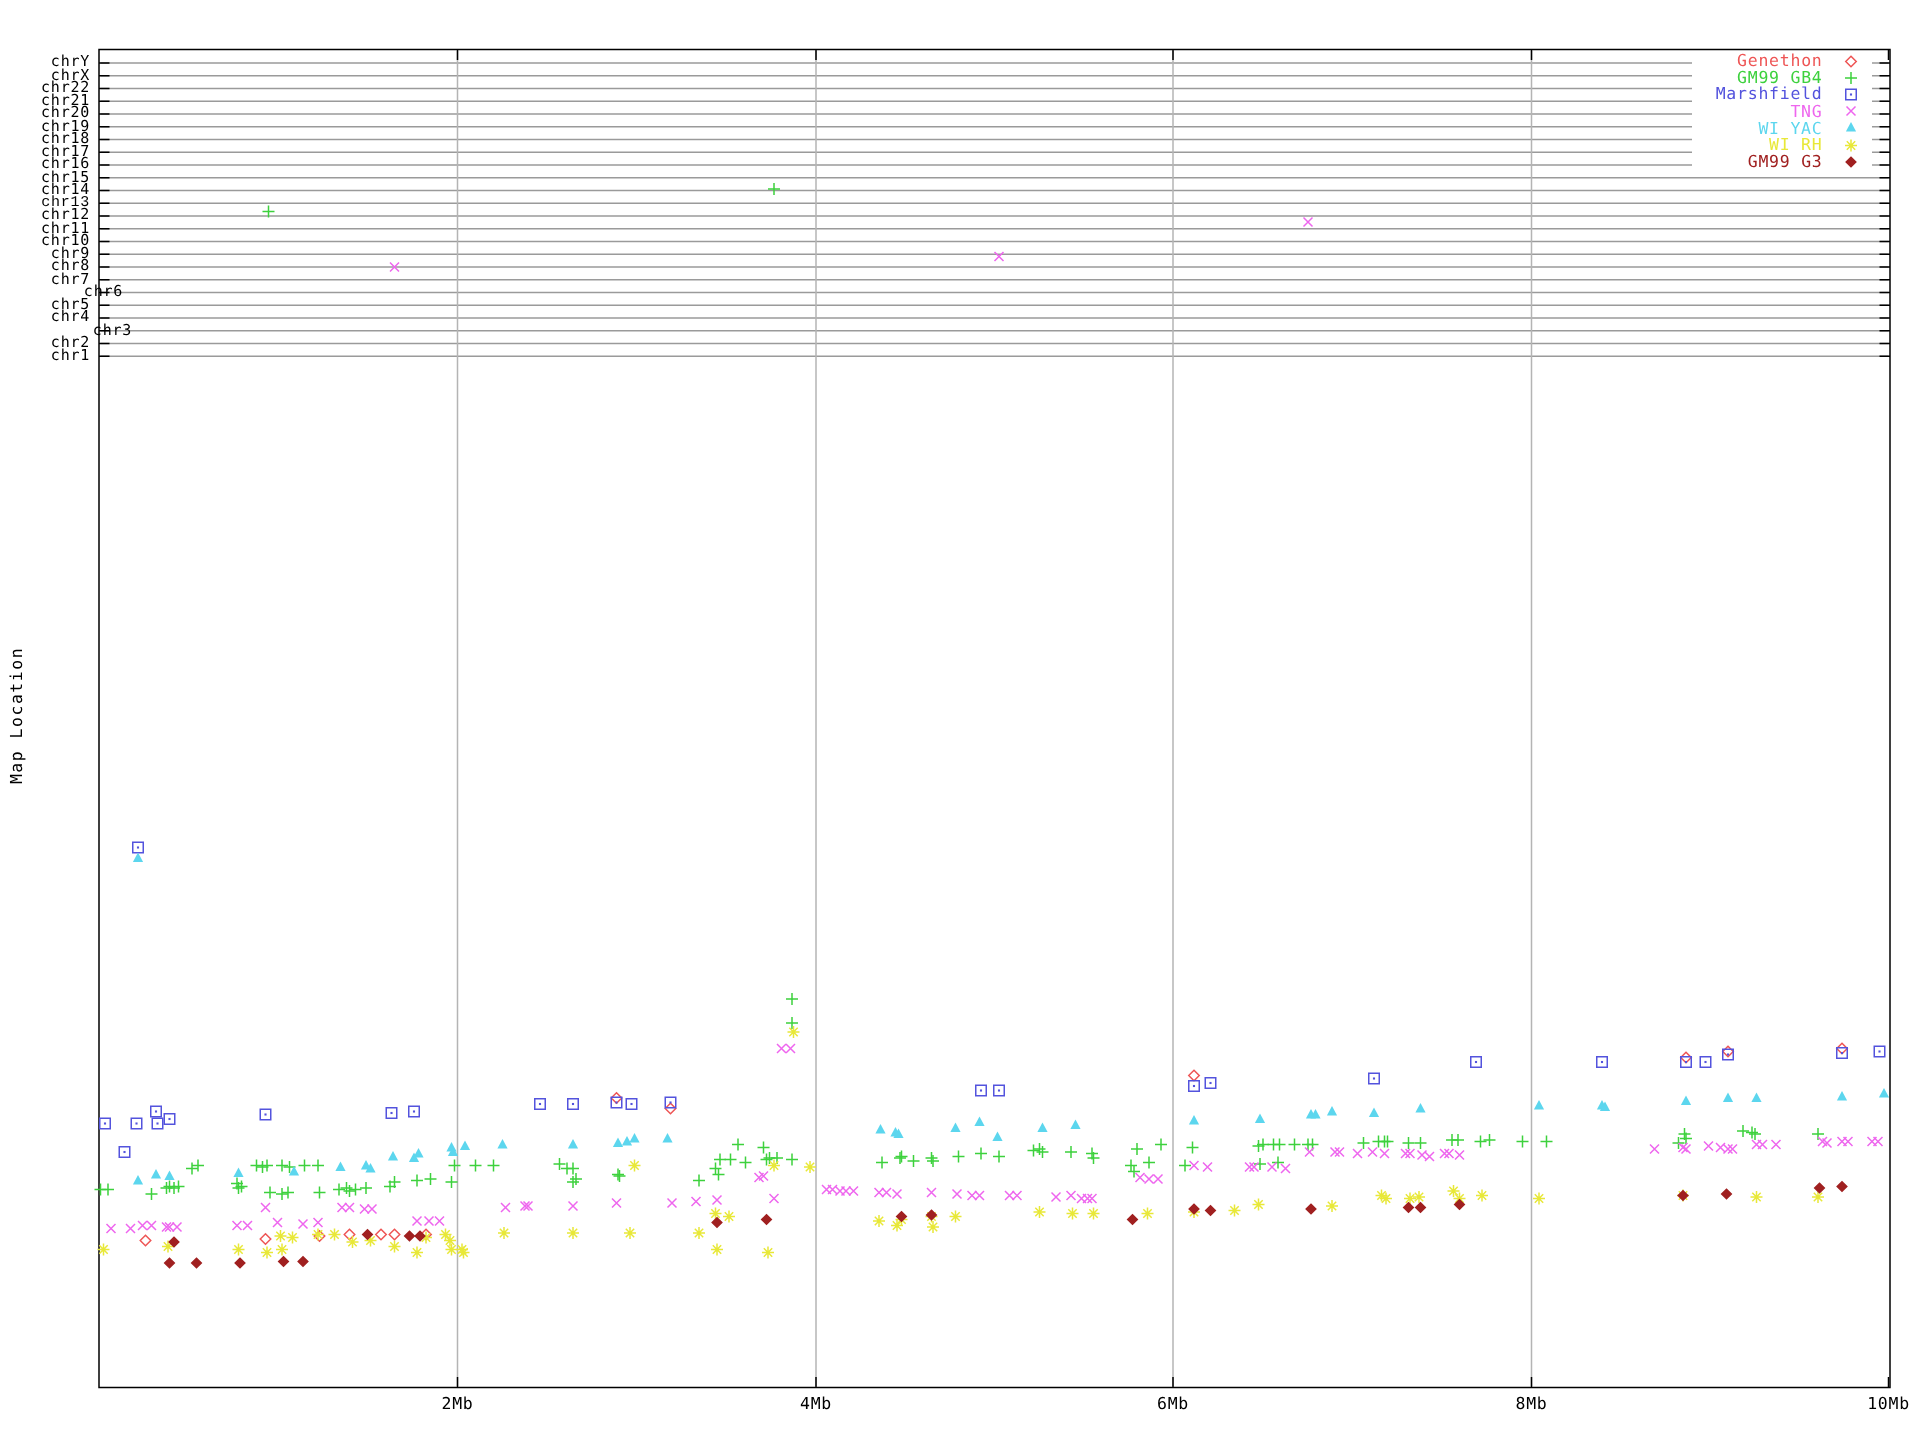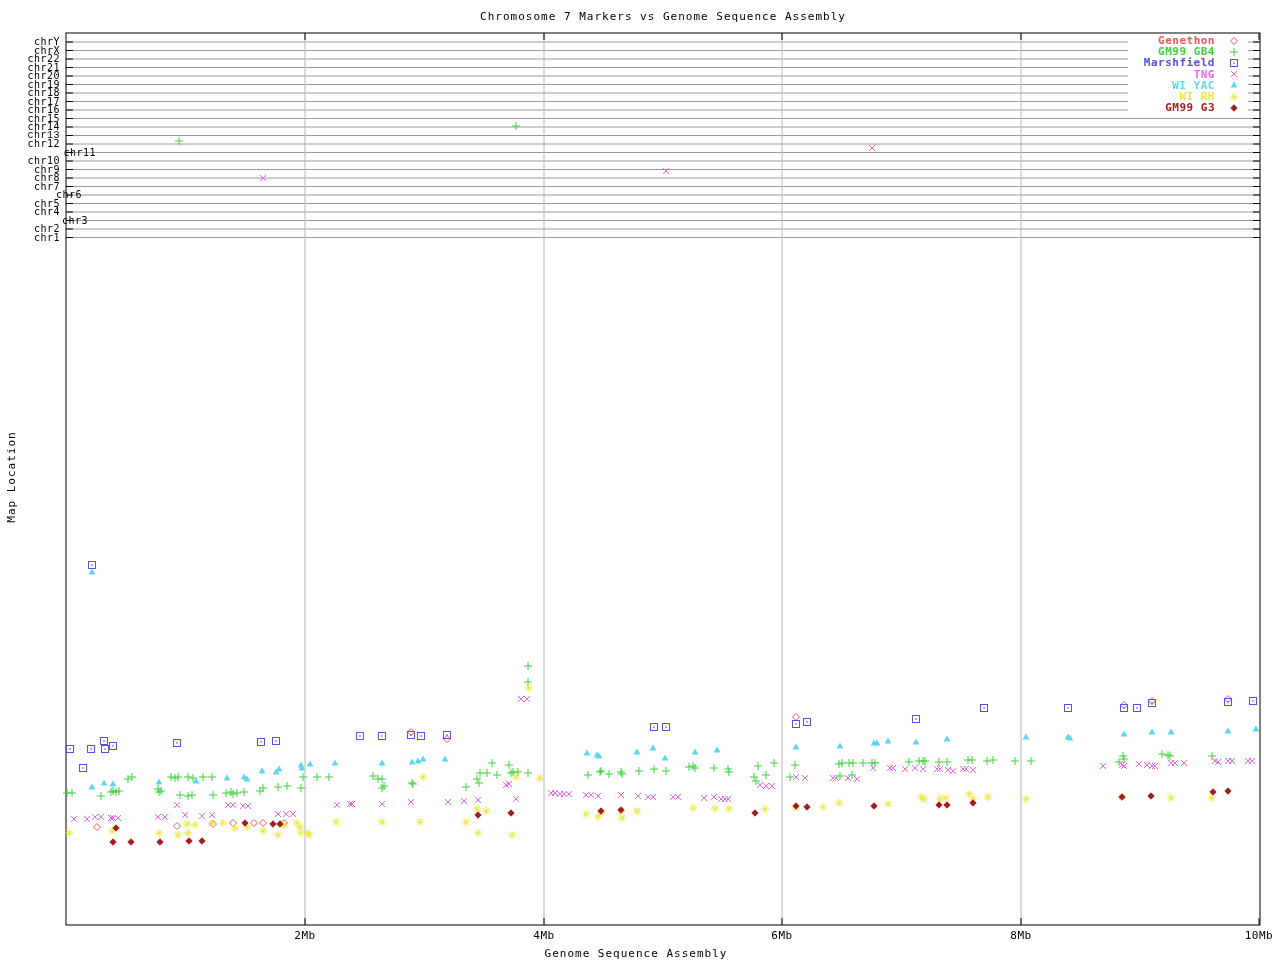--- a/index.html
+++ b/index.html
@@ -9,21 +9,21 @@
   #title{position:absolute;top:10px;left:66px;width:1194px;text-align:center;
          font-size:11px;letter-spacing:1px;white-space:nowrap;}
   #xaxis-label{position:absolute;top:947px;left:66px;width:1140px;text-align:center;
          font-size:11px;letter-spacing:1px;}
   #yaxis-label{position:absolute;left:11px;top:477px;white-space:nowrap;font-size:11px;letter-spacing:1px;
          transform:translate(-50%,-50%) rotate(-90deg);}
   .ylab{position:absolute;left:0;width:60px;text-align:right;font-size:10px;letter-spacing:0.5px;line-height:10px;}
   .xlab{position:absolute;top:929px;transform:translateX(-50%);font-size:11px;letter-spacing:0.5px;}
   #legend{position:absolute;left:1128px;top:34px;width:120px;background:#fff;
           padding:1px 8px 1px 0;box-sizing:border-box;}
-  .lrow{display:flex;align-items:center;justify-content:flex-end;height:11.2px;gap:13px;font-weight:bold;}
+  .lrow{display:flex;align-items:center;justify-content:flex-end;height:11.2px;gap:13px;}
   .lrow .ltext{font-size:11px;letter-spacing:0.5px;line-height:11px;}
   .lrow svg{flex:none;display:block;}
 </style>
 </head>
 <body>
 
 <div id="root">
 
   <svg id="defs-svg" width="0" height="0" style="position:absolute">
     <defs>
@@ -515,39 +515,37 @@
         <use href="#sym-diamond-fill" x="939" y="805"></use>
         <use href="#sym-diamond-fill" x="947" y="805"></use>
         <use href="#sym-diamond-fill" x="973" y="803"></use>
         <use href="#sym-diamond-fill" x="1122" y="797"></use>
         <use href="#sym-diamond-fill" x="1151" y="796"></use>
         <use href="#sym-diamond-fill" x="1213" y="792"></use>
         <use href="#sym-diamond-fill" x="1228" y="791"></use>
       </g>
     </svg>
 
-  <div id="title">Chromosome 7 Markers vs Genome Sequence Assembly</div>
   <div id="yaxis-label">Map Location</div>
-  <div id="xaxis-label">Genome Sequence Assembly</div>
 
   <div id="ylabels">
       <div class="ylab" style="top: 37px;">chrY</div>
       <div class="ylab" style="top: 45.5px;">chrX</div>
       <div class="ylab" style="top: 54px;">chr22</div>
       <div class="ylab" style="top: 62.5px;">chr21</div>
       <div class="ylab" style="top: 71px;">chr20</div>
       <div class="ylab" style="top: 79.5px;">chr19</div>
       <div class="ylab" style="top: 88px;">chr18</div>
       <div class="ylab" style="top: 96.5px;">chr17</div>
       <div class="ylab" style="top: 105px;">chr16</div>
       <div class="ylab" style="top: 113.5px;">chr15</div>
       <div class="ylab" style="top: 122px;">chr14</div>
       <div class="ylab" style="top: 130.5px; font-family: Liberation Mono, monospace;">chr13</div>
       <div class="ylab" style="top: 139px;">chr12</div>
-      <div class="ylab" style="top: 147.5px; margin-left: 36px;">chr11</div>
+      <div class="ylab" style="top: 147.5px;">chr11</div>
       <div class="ylab" style="top: 156px;">chr10</div>
       <div class="ylab" style="top: 164.5px;">chr9</div>
       <div class="ylab" style="top: 173px;">chr8</div>
       <div class="ylab" style="top: 181.5px;">chr7</div>
       <div class="ylab" style="top: 190px; margin-left: 22px;">chr6</div>
       <div class="ylab" style="top: 198.5px;">chr5</div>
       <div class="ylab" style="top: 207px;">chr4</div>
       <div class="ylab" style="top: 215.5px; padding-left: 28px;">chr3</div>
       <div class="ylab" style="top: 224px;">chr2</div>
       <div class="ylab" style="top: 232.5px;">chr1</div>

